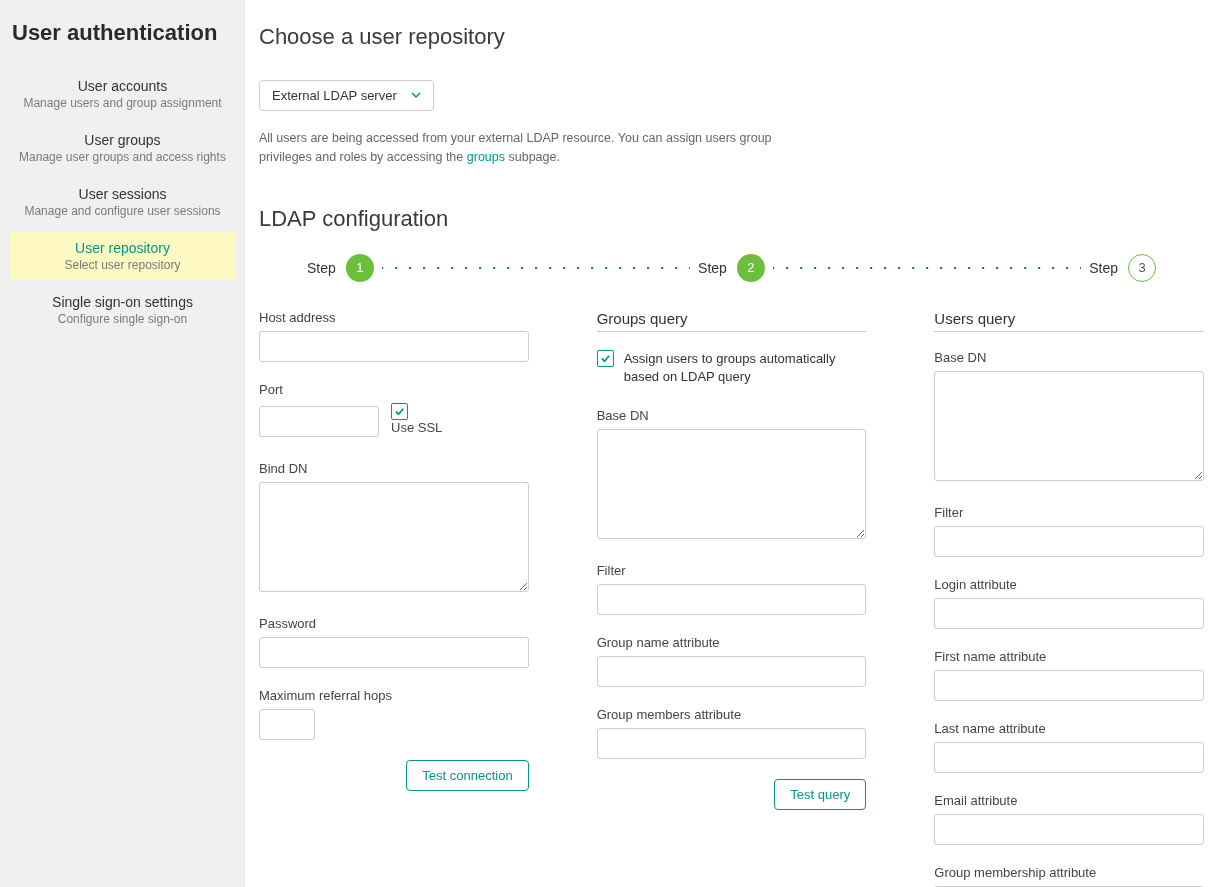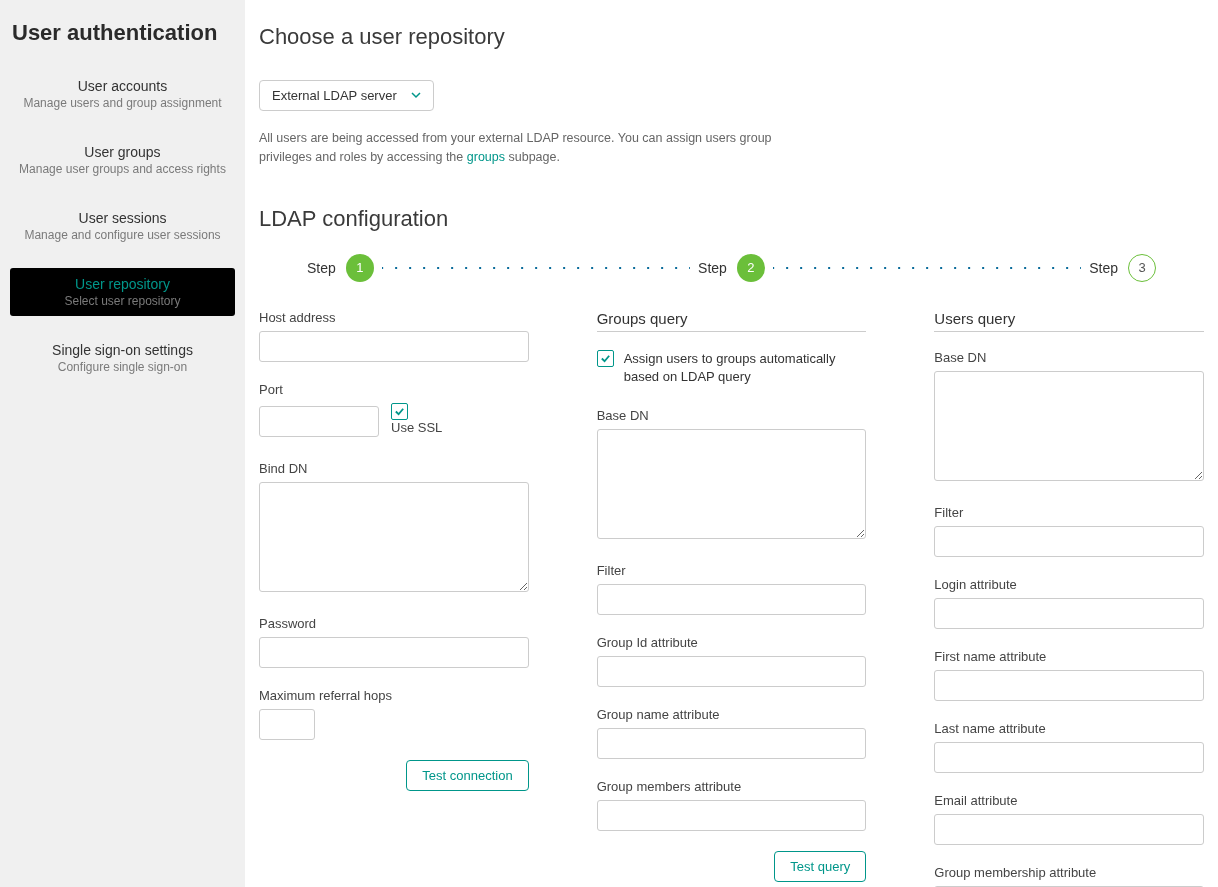--- a/index.html
+++ b/index.html
@@ -2,23 +2,23 @@
 <html><head>
 <meta charset="utf-8">
 <style>
 * { box-sizing: border-box; margin: 0; padding: 0; }
 body { font-family: -apple-system, BlinkMacSystemFont, "Segoe UI", Arial, sans-serif; background: #fff; color: #353535; display: flex; }
 .sidebar { width: 245px; background: #f0f0f0; min-height: 100vh; padding: 20px 10px 0 10px; }
 .sidebar h1 { font-size: 22px; font-weight: 600; margin-bottom: 24px; color: #2a2a2a; padding-left: 2px; }
 .nav-item { padding: 8px 4px; cursor: pointer; border-radius: 3px; text-align: center; }
 .nav-item .nav-title { font-size: 14px; color: #333; font-weight: 400; margin-bottom: 2px; }
 .nav-item .nav-desc { font-size: 12px; color: #7a7a7a; }
-.nav-item.active { background: #000000; }
+.nav-item.active { background: #fef9c3; }
 .nav-item.active .nav-title { color: #00968a; font-weight: 500; }
-.nav-item + .nav-item { margin-top: 18px; }
+.nav-item + .nav-item { margin-top: 6px; }
 .main { flex: 1; padding: 24px 14px 30px 14px; max-width: 973px; }
 .page-title { font-size: 22px; font-weight: 400; color: #3a3a3a; margin-bottom: 30px; }
 .select-wrap { display: inline-flex; align-items: center; border: 1px solid #ccc; border-radius: 4px; padding: 7px 12px; font-size: 13px; cursor: pointer; margin-bottom: 18px; }
 .select-wrap .chev { margin-left: 14px; color: #00968a; font-size: 10px; }
 .note { font-size: 12.5px; color: #666; line-height: 1.55; margin-bottom: 38px; max-width: 520px; }
 .note a { color: #00968a; text-decoration: none; }
 .section-title { font-size: 22px; font-weight: 400; color: #3a3a3a; margin-bottom: 22px; }
 .steps-row { display: flex; align-items: center; justify-content: center; margin-bottom: 28px; gap: 8px; width: 100%; padding: 0 48px; }
 .step-unit { display: flex; align-items: center; gap: 10px; }
 .step-label { font-size: 14px; color: #333; }
@@ -174,24 +174,20 @@
       <div class="field">
         <label>Base DN</label>
         <textarea style=""></textarea>
       </div>
 
       <div class="field">
         <label>Filter</label>
         <input type="text" style="">
       </div>
 
-      <div class="field">
-        <label>Group Id attribute</label>
-        <input type="text" style="">
-      </div>
 
       <div class="field">
         <label>Group name attribute</label>
         <input type="text" style="">
       </div>
 
       <div class="field">
         <label>Group members attribute</label>
         <input type="text" style="">
       </div>

